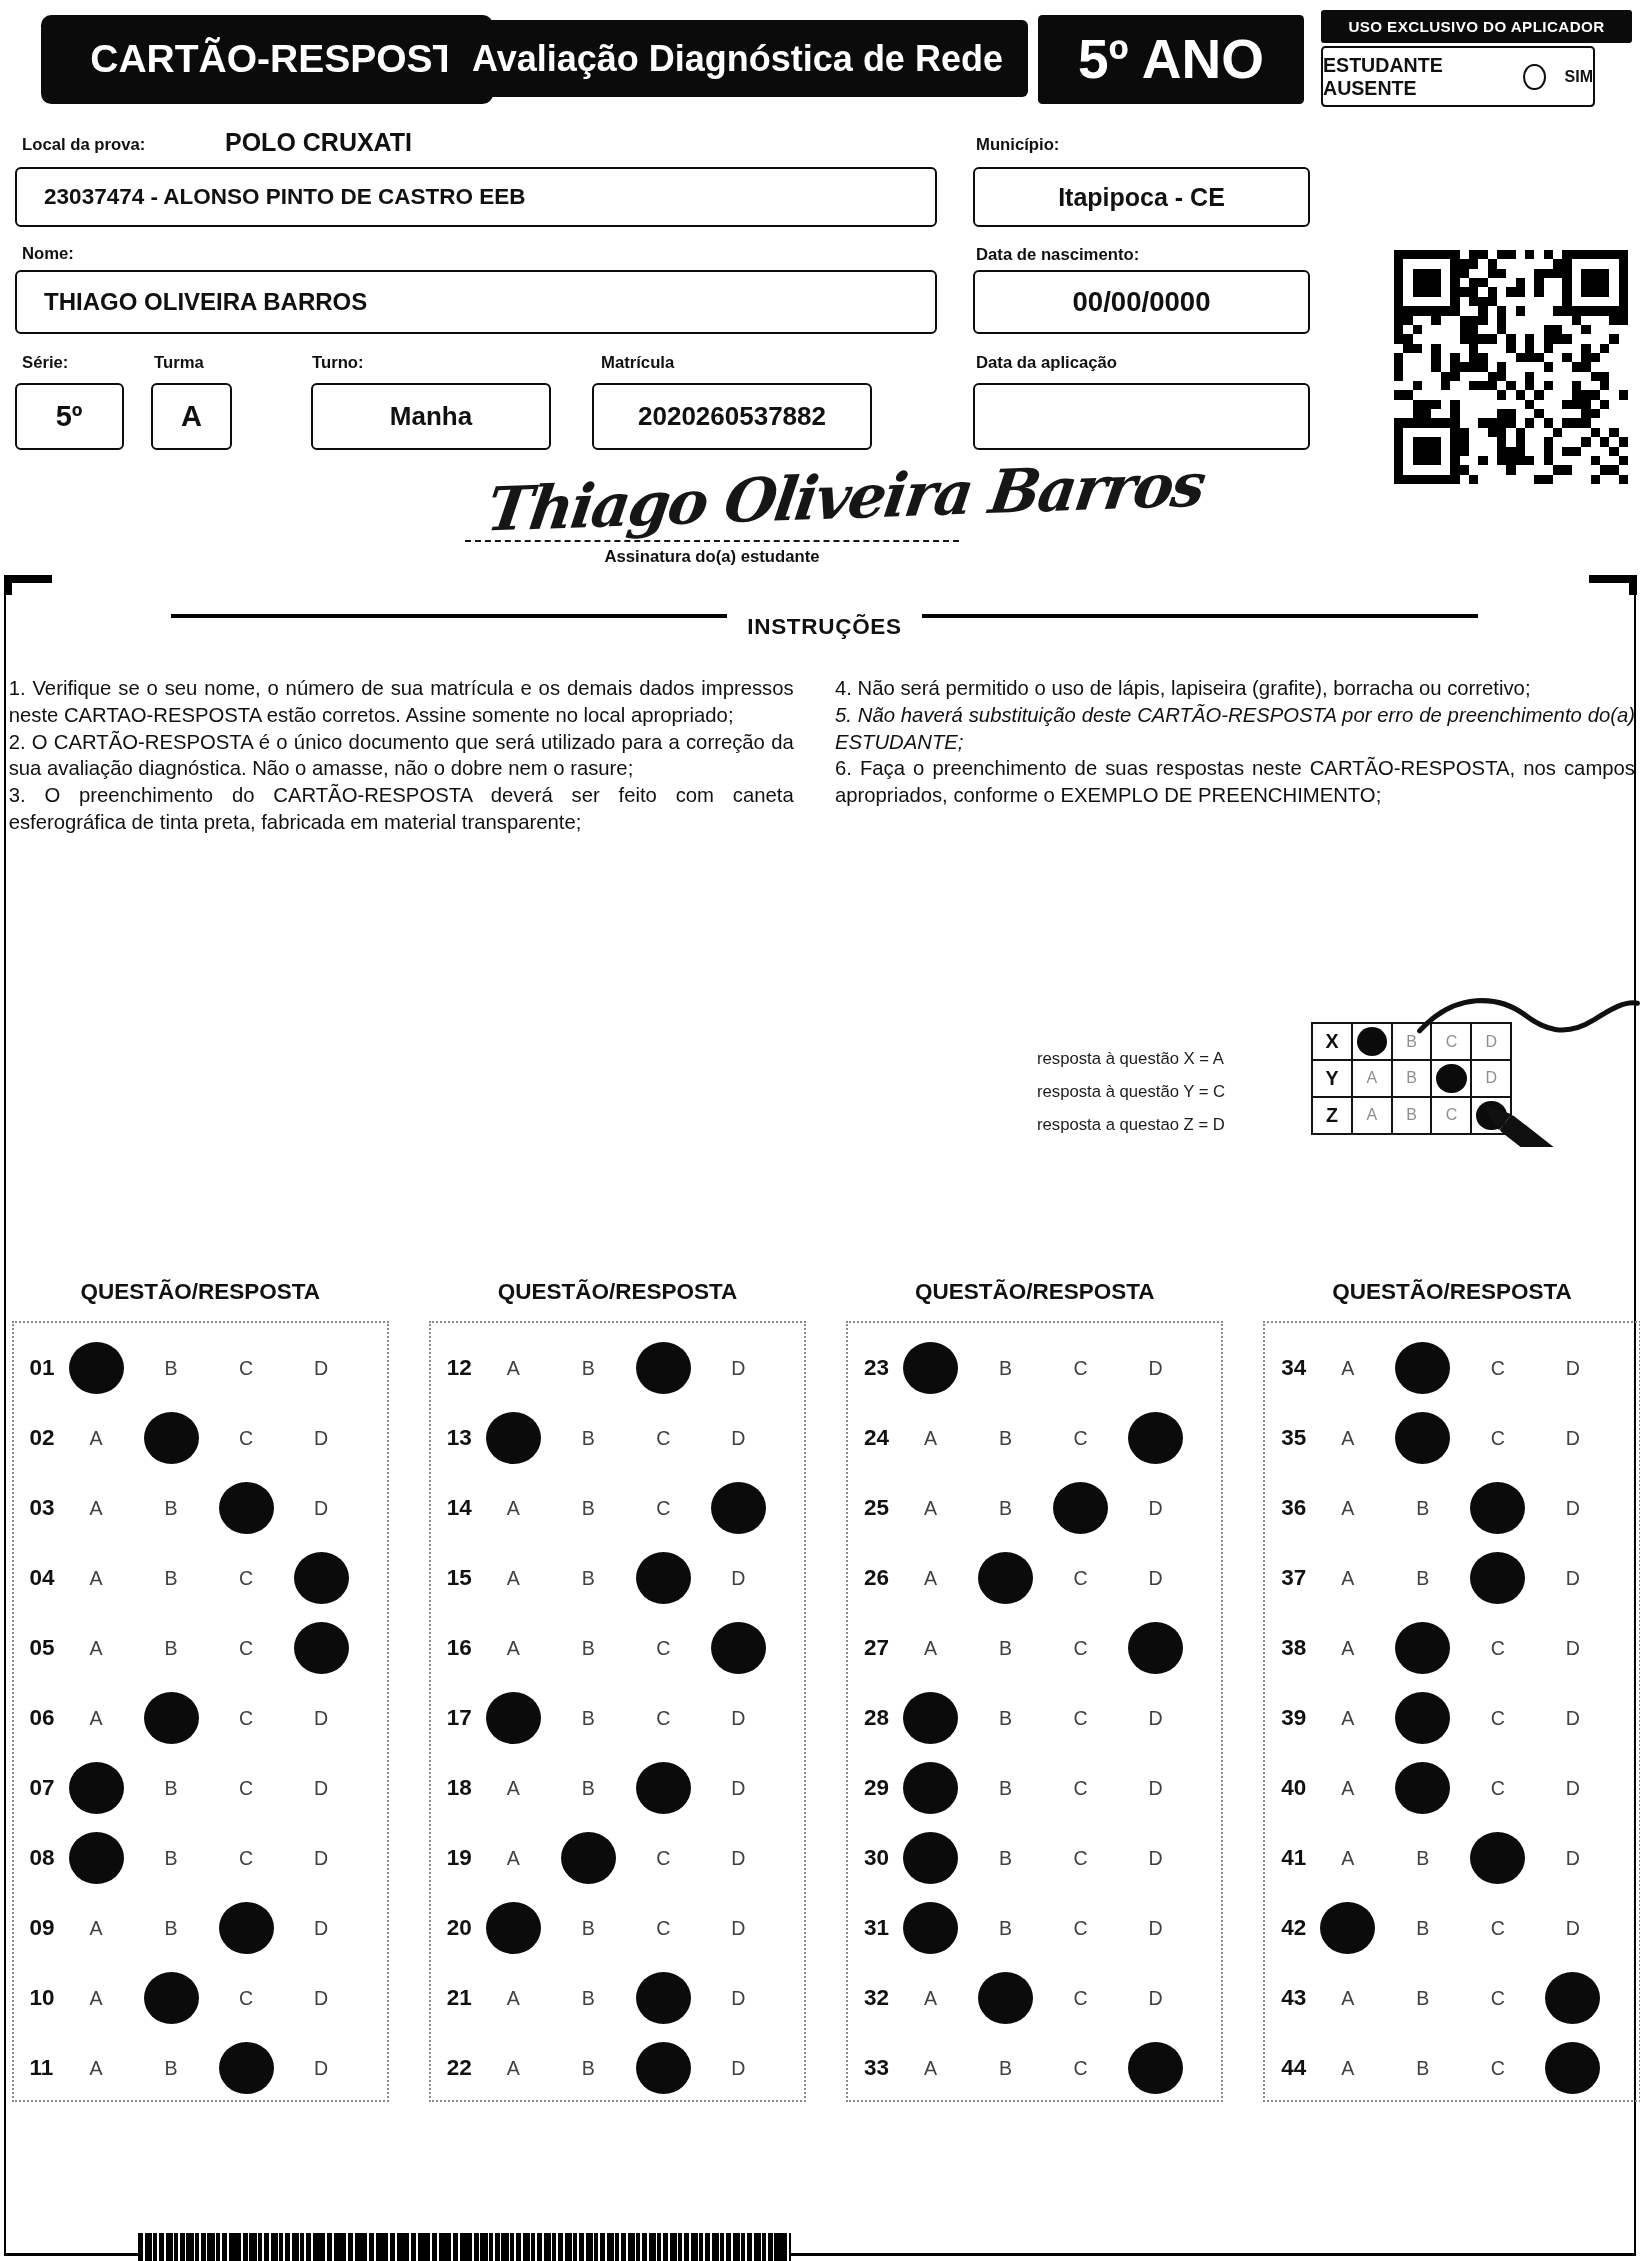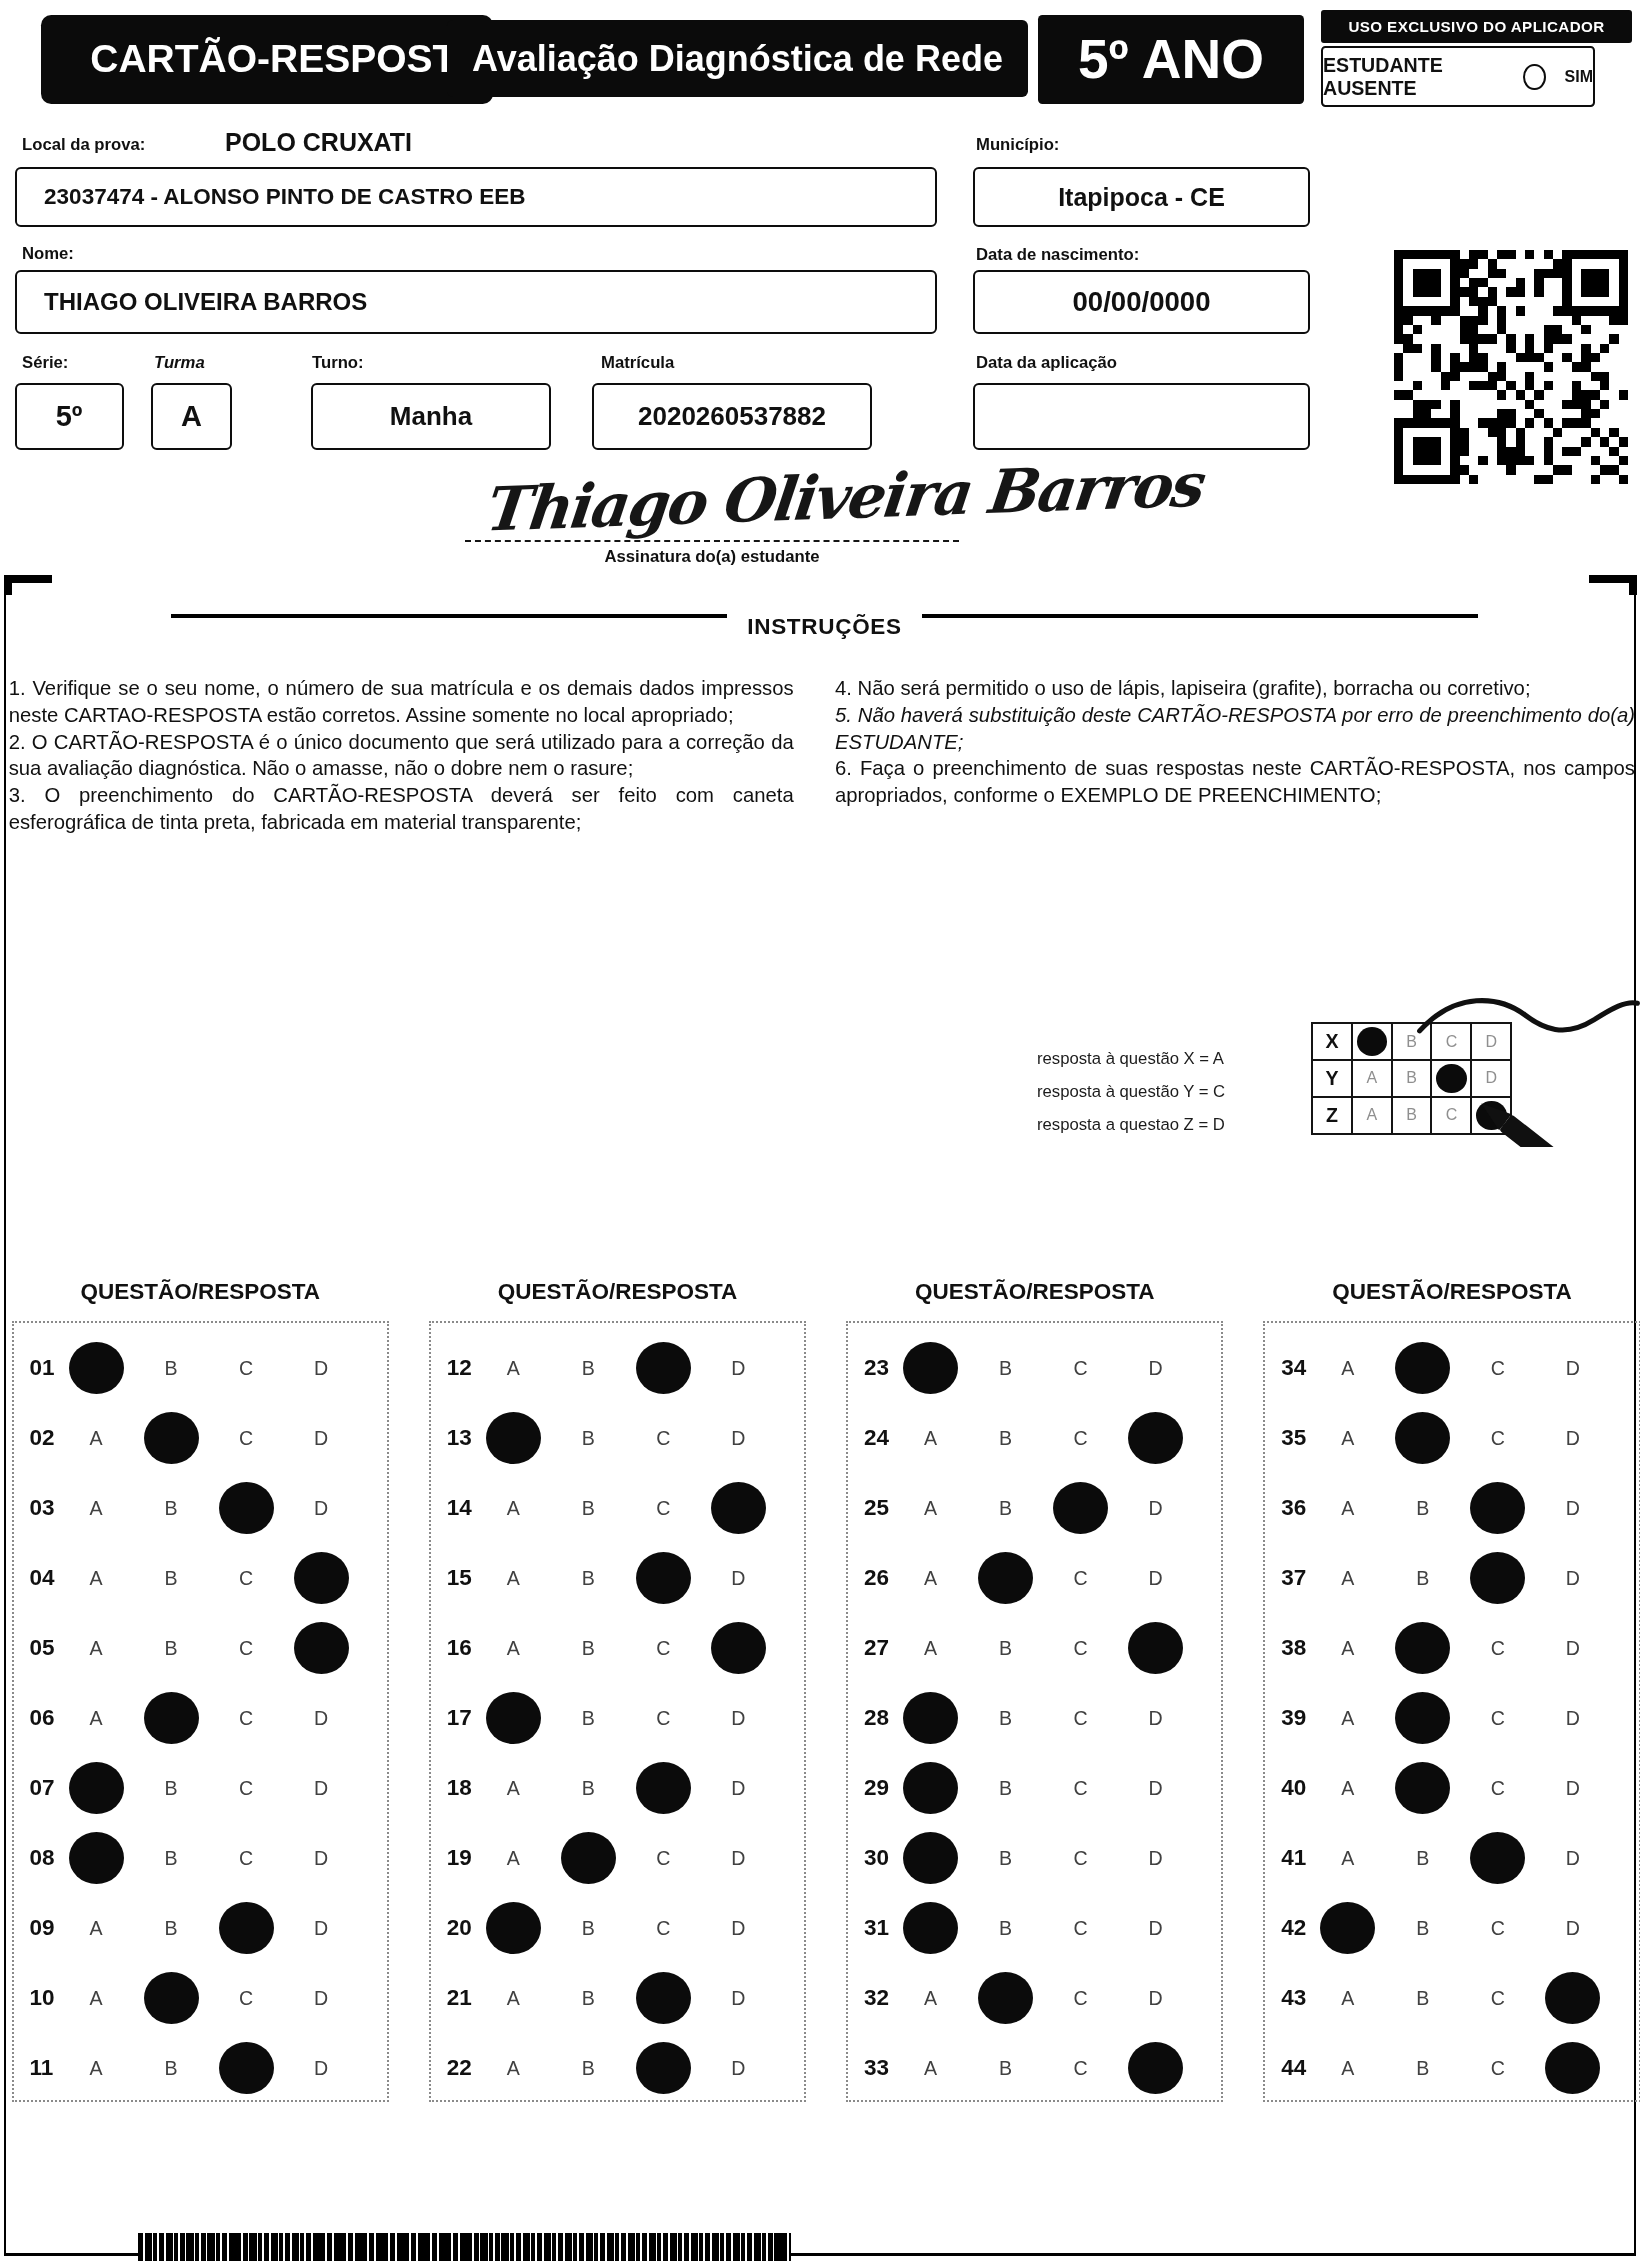--- a/index.html
+++ b/index.html
@@ -423,21 +423,21 @@
           <rect x="24" y="24" width="1" height="1"></rect>
         </g>
       </svg>
   </div>
 
   <span class="lbl" style="left:22px; top:353px;">Série:</span>
   <div class="fbox center" style="left:14.5px; top:383px; width:109px; height:67px; font-size:29px;">
     <span>5º</span>
   </div>
 
-  <span class="lbl" style="left:154px; top:353px;font-style:italic;">Turma</span>
+  <span class="lbl" style="left:154px; top:353px;">Turma</span>
   <div class="fbox center" style="left:151px; top:383px; width:81px; height:67px; font-size:29px;">
     <span>A</span>
   </div>
 
   <span class="lbl" style="left:312px; top:353px;">Turno:</span>
   <div class="fbox center" style="left:311px; top:383px; width:240px; height:67px; font-size:26px;">
     <span>Manha</span>
   </div>
 
   <span class="lbl" style="left:601px; top:353px;">Matrícula</span>

